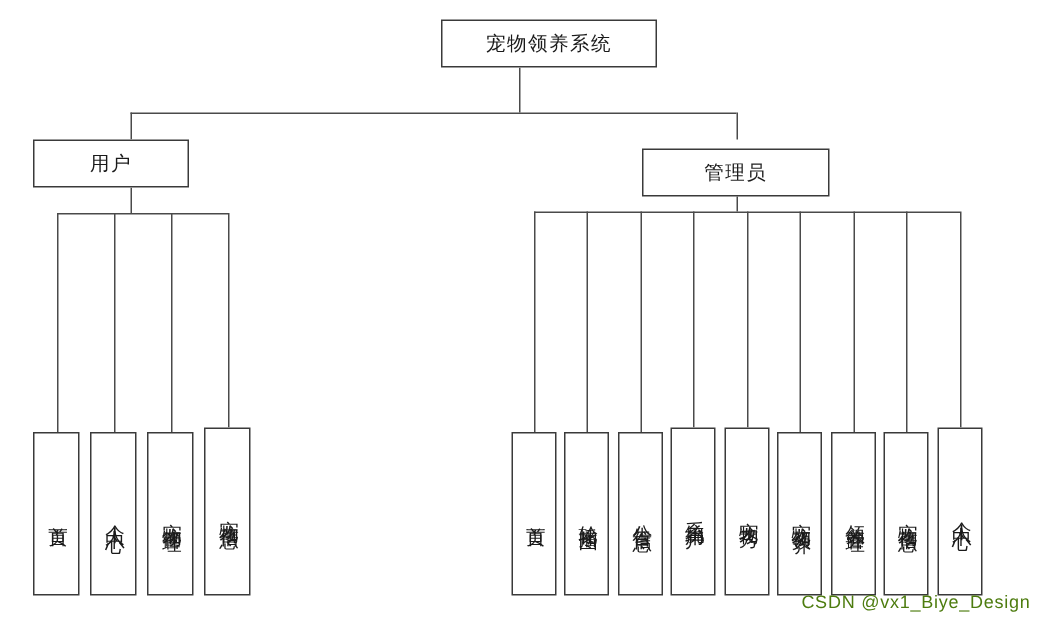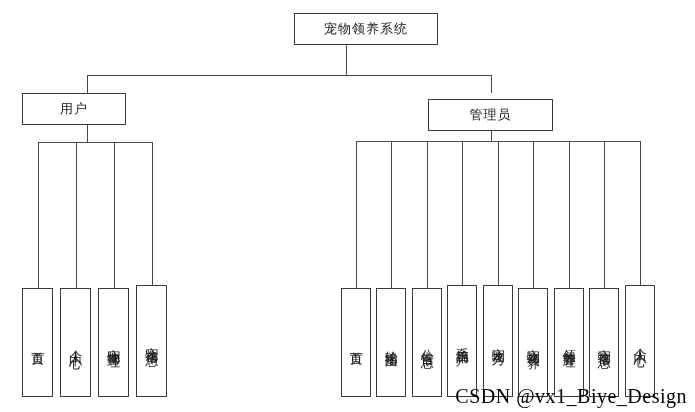--- a/index.html
+++ b/index.html
@@ -54,26 +54,26 @@
     position: absolute;
     background: #4a4a4a;
     z-index: 1;
   }
   .line-v { width: 1px; }
   .line-h { height: 1px; }
   #watermark {
     position: absolute;
     right: 8px;
     bottom: 4px;
-    font-size: 20px;
-    color: #000000;
+    font-size: 12px;
+    color: #4d7c0f;
     letter-spacing: 0.5px;
     white-space: nowrap;
     z-index: 3;
-    font-family: Liberation Serif, serif;
+    font-family: Liberation Sans, sans-serif;
   }
 </style>
 </head>
 <body>
 
 <div id="diagram-canvas">
 
   <div class="node node-h" id="node-root" style="left: 274px; top: 13px; width: 144px; height: 32px; margin-left: 20px;">
     <span>宠物领养系统</span>
   </div>

